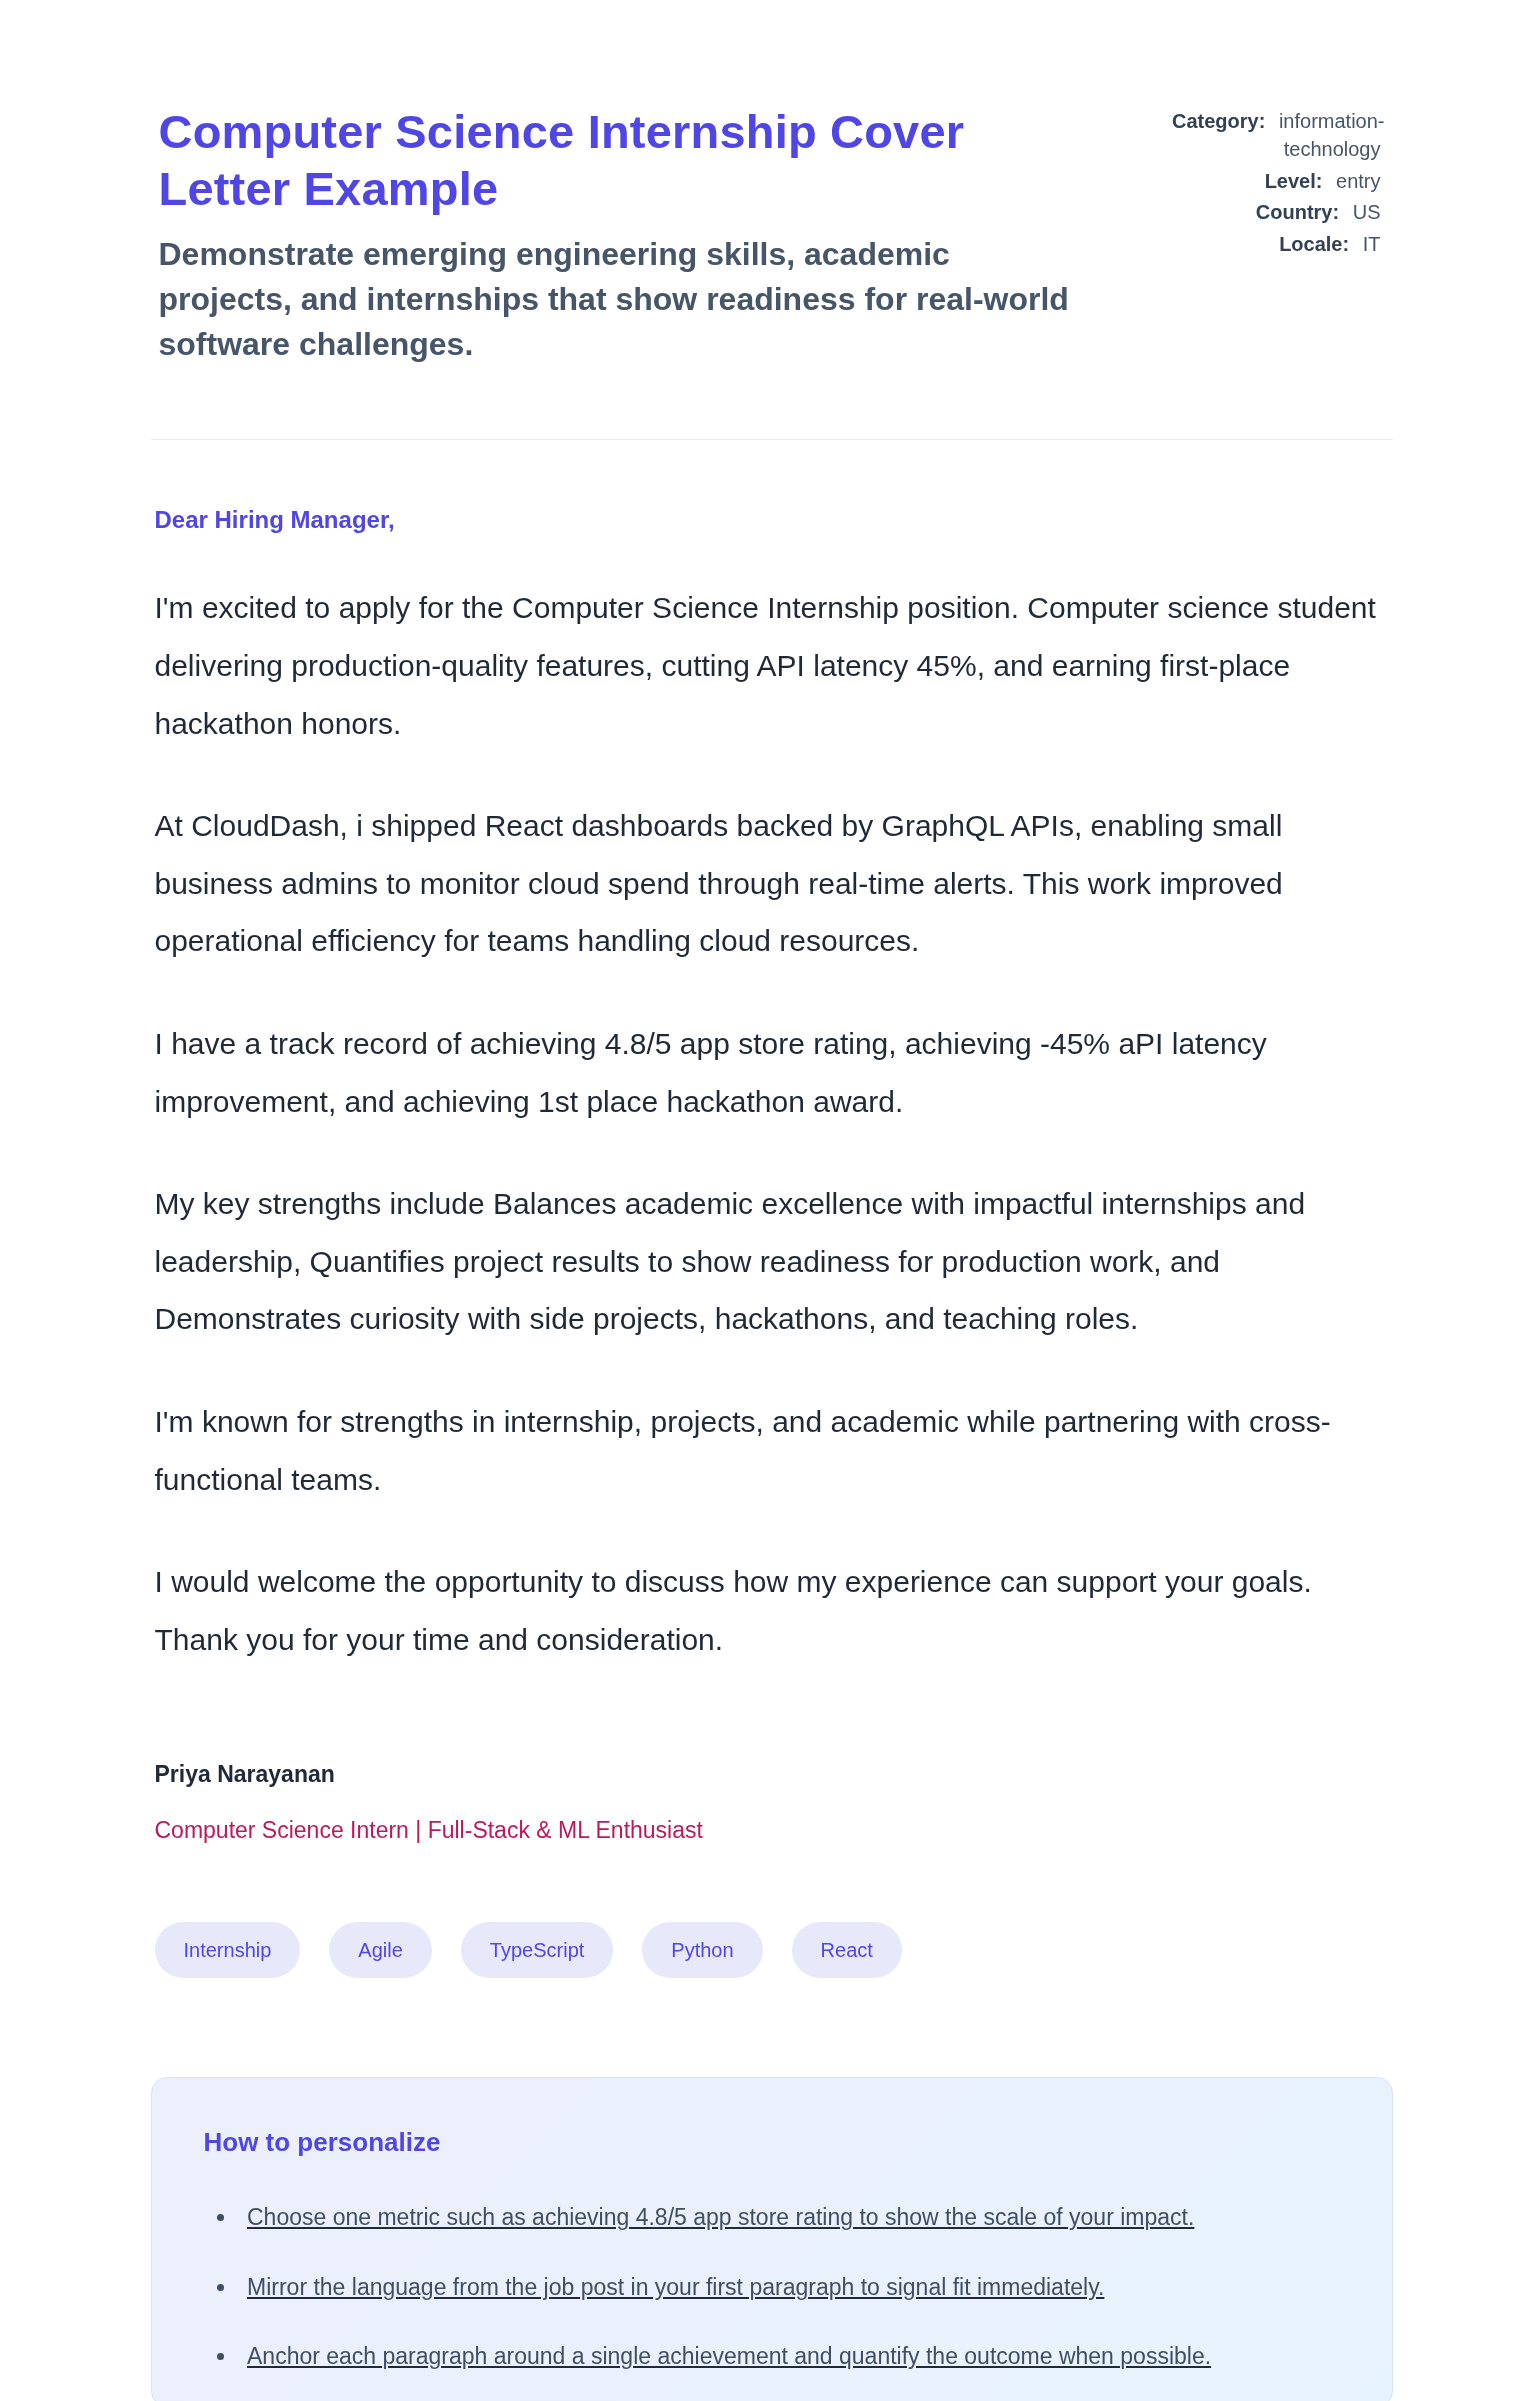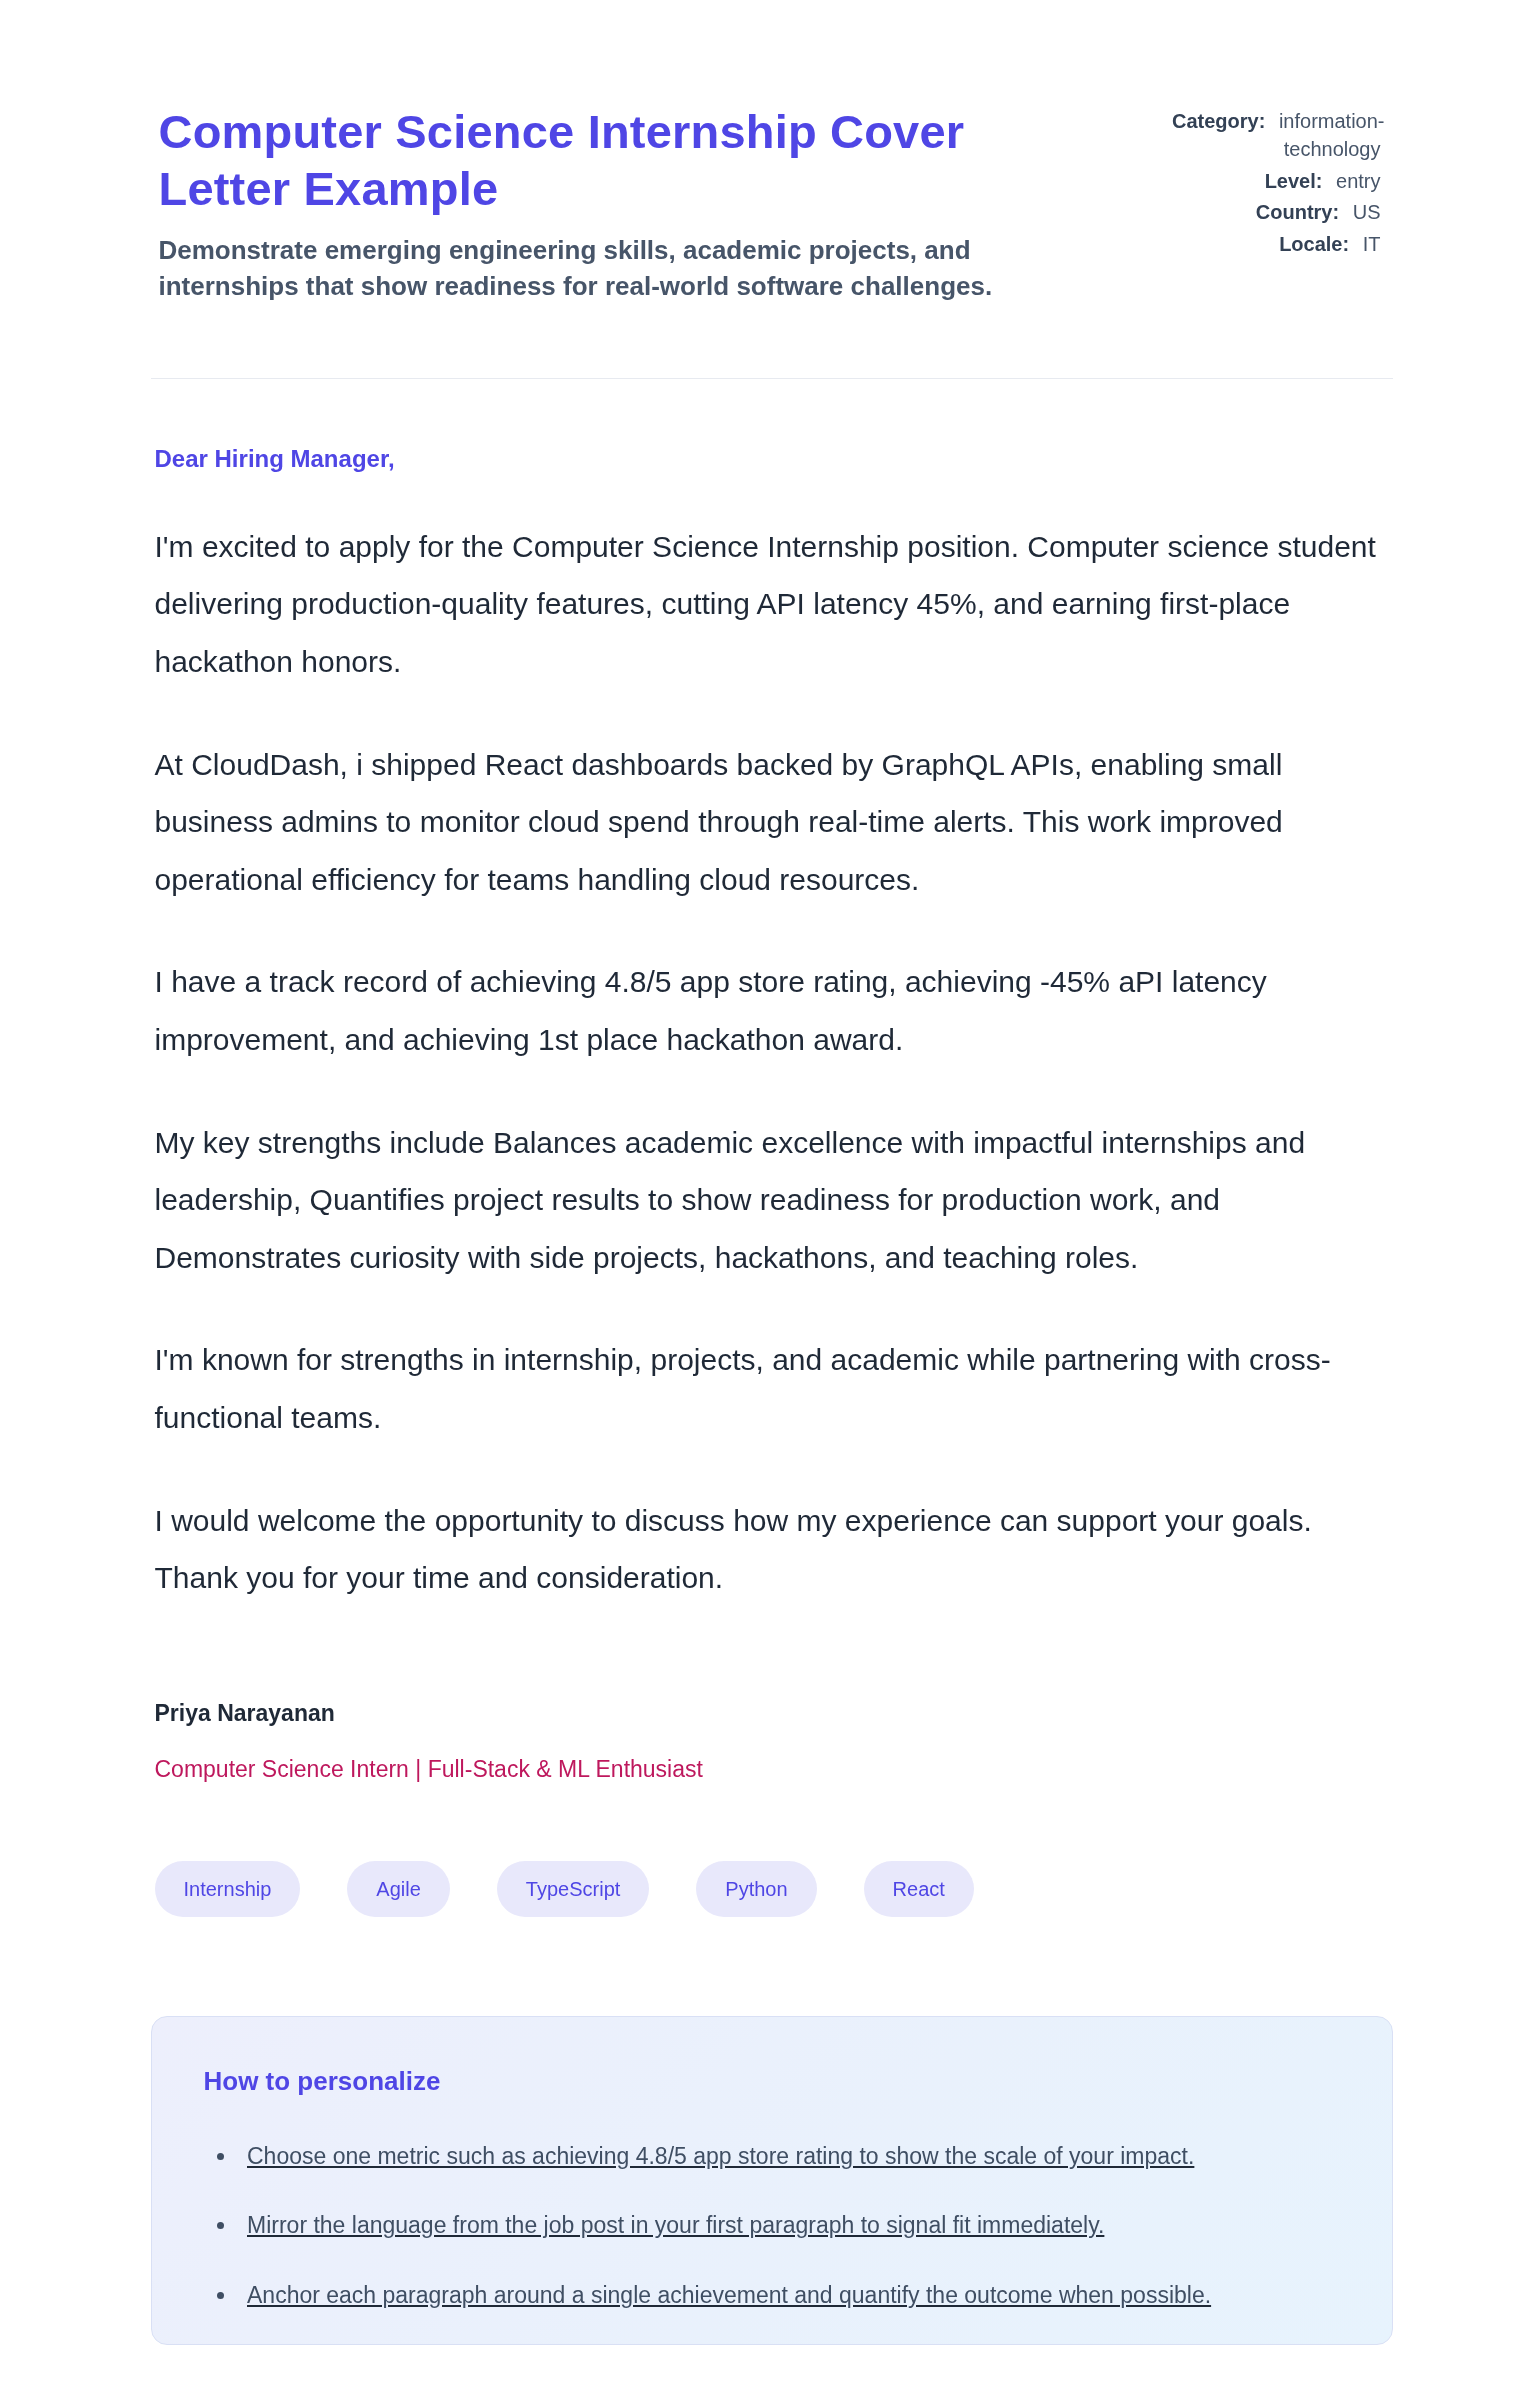--- a/index.html
+++ b/index.html
@@ -21,21 +21,21 @@
   .header-left { flex: 1 1 auto; max-width: 943px; }
   .page-title {
     font-size: 47px;
     line-height: 1.22;
     font-weight: 700;
     color: #4f46e5;
     letter-spacing: 0.2px;
   }
   .page-subtitle {
     margin-top: 14.4px;
-    font-size: 26px;
+    font-size: 32px;
     line-height: 1.4;
     font-weight: 700;
     color: #475569;
   }
   .meta {
     flex: 0 0 269px;
     width: 269px;
     text-align: right;
     font-size: 20px;
     line-height: 1.38;
@@ -69,21 +69,21 @@
     font-size: 23px;
     font-weight: 700;
     color: #1f2937;
   }
   .sig-role {
     margin-top: 29px;
     font-size: 23px;
     color: #be185d;
   }
   
-  .tags { margin-top: 74px; display: flex; flex-wrap: wrap; gap: 39px; }
+  .tags { margin-top: 74px; display: flex; flex-wrap: wrap; gap: 21px; }
   .tag {
     display: inline-block;
     background: #e8e8fb;
     color: #4f46e5;
     font-size: 20px;
     line-height: 1;
     padding: 18px 29px;
     border-radius: 897px;
   }
   

